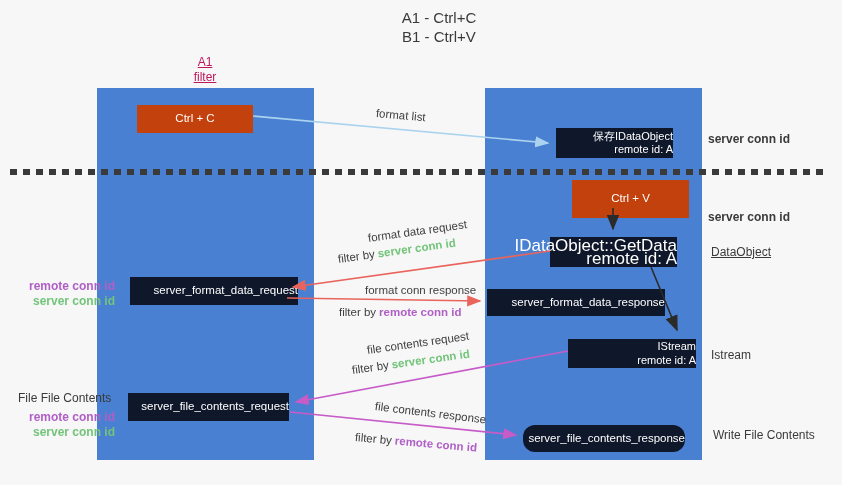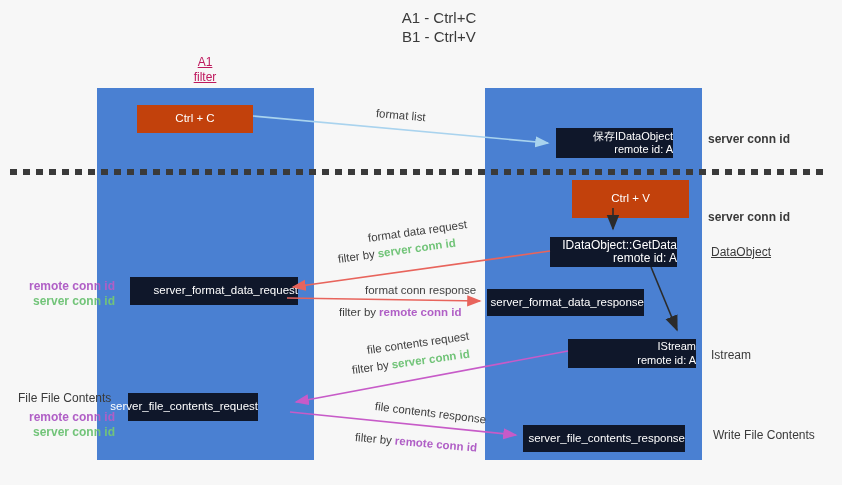--- a/index.html
+++ b/index.html
@@ -48,43 +48,43 @@
 
   <div class="abs node orange-box" style="left:556px;top:128px;width:117px;height:30px;font-size:11px;">
     <span>保存IDataObject</span>
     <span>remote id: A</span>
   </div>
 
   <div class="abs node green-box" style="left:572px;top:180px;width:117px;height:38px;">
     <span>Ctrl + V</span>
   </div>
 
-  <div class="abs node orange-box" style="left:550px;top:237px;width:127px;height:30px;font-size:12px;">
+  <div class="abs node orange-box" style="left:550px;top:237px;width:127px;height:30px;font-size:17px;">
     <span>IDataObject::GetData</span>
     <span>remote id: A</span>
   </div>
 
   <div class="abs node orange-box" style="left:130px;top:277px;width:168px;height:28px;">
     <span>server_format_data_request</span>
   </div>
 
-  <div class="abs node orange-box" style="left:487px;top:289px;width:157px;height:27px;">
+  <div class="abs node orange-box" style="left:487px;top:289px;width:178px;height:27px;">
     <span>server_format_data_response</span>
   </div>
 
   <div class="abs node orange-box" style="left:568px;top:339px;width:128px;height:29px;font-size:11px;">
     <span>IStream</span>
     <span>remote id: A</span>
   </div>
 
-  <div class="abs node orange-box" style="left:128px;top:393px;width:130px;height:28px;">
+  <div class="abs node orange-box" style="left:128px;top:393px;width:161px;height:28px;">
     <span>server_file_contents_request</span>
   </div>
 
-  <div class="abs node orange-box" style="left:523px;top:425px;width:162px;height:27px;">
+  <div class="abs node orange-box" style="left:523px;top:425px;width:162px;height:27px;border-radius:12px;">
     <span>server_file_contents_response</span>
   </div>
 
   <svg class="arrows" width="842" height="485" viewBox="0 0 842 485">
     <defs>
       <marker id="m-blue" markerWidth="10" markerHeight="8" refX="8" refY="3.5" orient="auto">
         <path d="M0,0 L9,3.5 L0,7 Z" fill="#A9D3EE"></path>
       </marker>
       <marker id="m-red" markerWidth="10" markerHeight="8" refX="8" refY="3.5" orient="auto">
         <path d="M0,0 L9,3.5 L0,7 Z" fill="#E8645C"></path>

